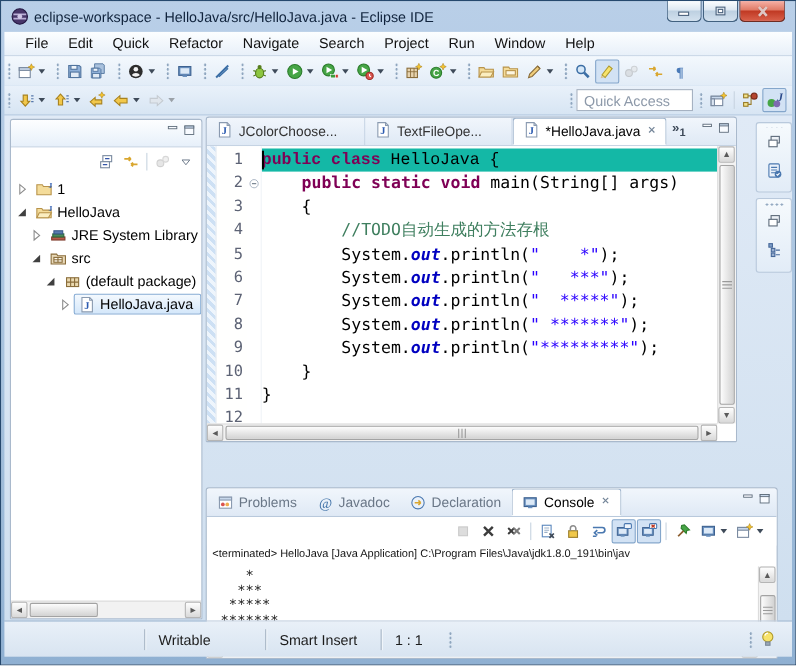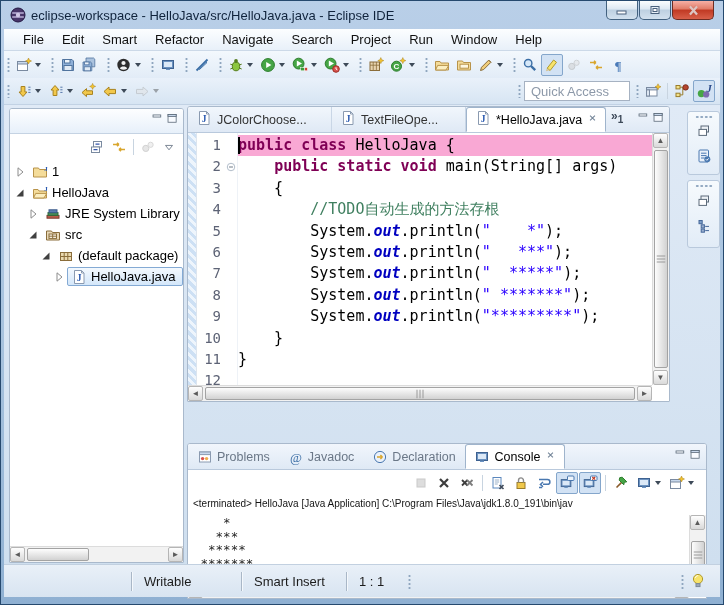--- a/index.html
+++ b/index.html
@@ -81,21 +81,21 @@
   .ruler { position:absolute; left:0; top:0; bottom:16px; width:9px;
     background:repeating-linear-gradient(45deg,#cde0f4 0 3px,#eef5fc 3px 6px); border-right:1px solid #dde5ee; }
   .gutter { position:absolute; left:9px; top:0; bottom:16px; width:28px; background:#fffffe; padding-top:2px;
     font-family:"DejaVu Sans Mono",monospace; font-size:14px; color:#5d6375; text-align:right; }
   .gutter div { height:21.4px; line-height:21.4px; padding-right:4px; }
   .foldcol { position:absolute; left:37px; top:0; bottom:16px; width:13px; background:#fff; border-right:1px solid #eef2f7; padding-top:2px; }
   .foldcol div { height:21.4px; display:flex; align-items:center; justify-content:center; }
   .codearea { position:absolute; left:50px; top:0; right:17px; bottom:16px; background:#fff; overflow:hidden;
     padding-top:2px; font-family:"DejaVu Sans Mono",monospace; font-size:15px; }
   .cline { height:21.4px; line-height:21.4px; white-space:pre; position:relative; }
-  .cline.current { background:#f9a8d4; }
+  .cline.current { background:#14b8a6;font-family:Liberation Mono, monospace; }
   .kw { color:#7f0055; font-weight:bold; }
   .str { color:#2a00ff; }
   .cm { color:#3f7f5f; }
   .fld { color:#0000c0; font-weight:bold; font-style:italic; }
   .caret { position:absolute; left:0; top:2px; width:2px; height:17px; background:#000; }
 
   
   .vscroll { position:absolute; right:0; width:17px; background:#f2f2f2; border-left:1px solid #dcdcdc; }
   .hscroll { position:absolute; bottom:0; height:16px; background:#f2f2f2; border-top:1px solid #dcdcdc; }
   .sbtn { position:absolute; width:15px; height:15px; background:linear-gradient(#fefefe,#d9d9d9);
@@ -161,21 +161,21 @@
             <path d="M3 1.5l7 8M10 1.5l-7 8" stroke="#fff" stroke-width="2.4"></path>
             <path d="M3 1.5l7 8M10 1.5l-7 8" stroke="#7d1d10" stroke-width="3.4" opacity=".25"></path>
           </svg>
       </div>
     </div>
   </div>
 
   <div class="menubar" id="menubar">
       <span class="menu-item">File</span>
       <span class="menu-item">Edit</span>
-      <span class="menu-item">Smart</span>
+      <span class="menu-item">Quick</span>
       <span class="menu-item">Refactor</span>
       <span class="menu-item">Navigate</span>
       <span class="menu-item">Search</span>
       <span class="menu-item">Project</span>
       <span class="menu-item">Run</span>
       <span class="menu-item">Window</span>
       <span class="menu-item">Help</span>
     </div>
 
   <div class="toolbar" id="toolbar1">

